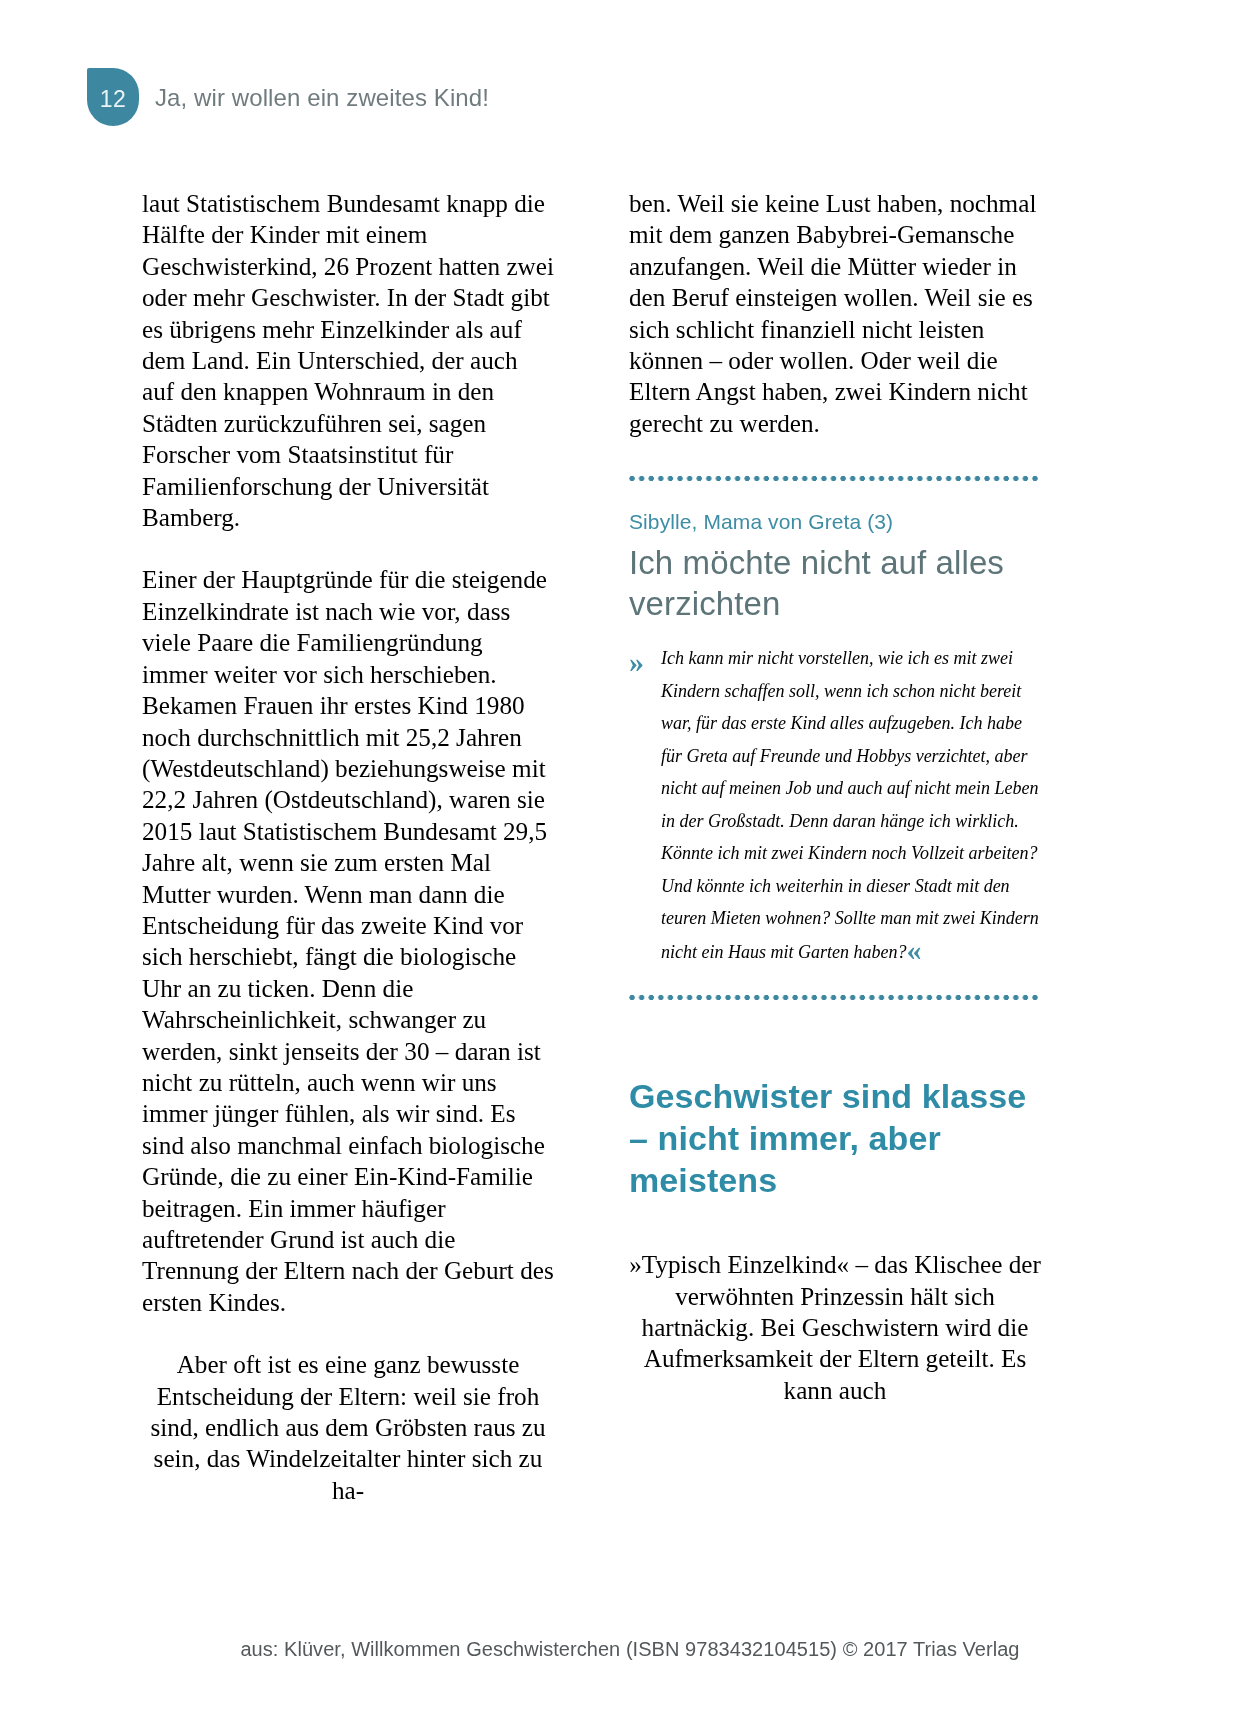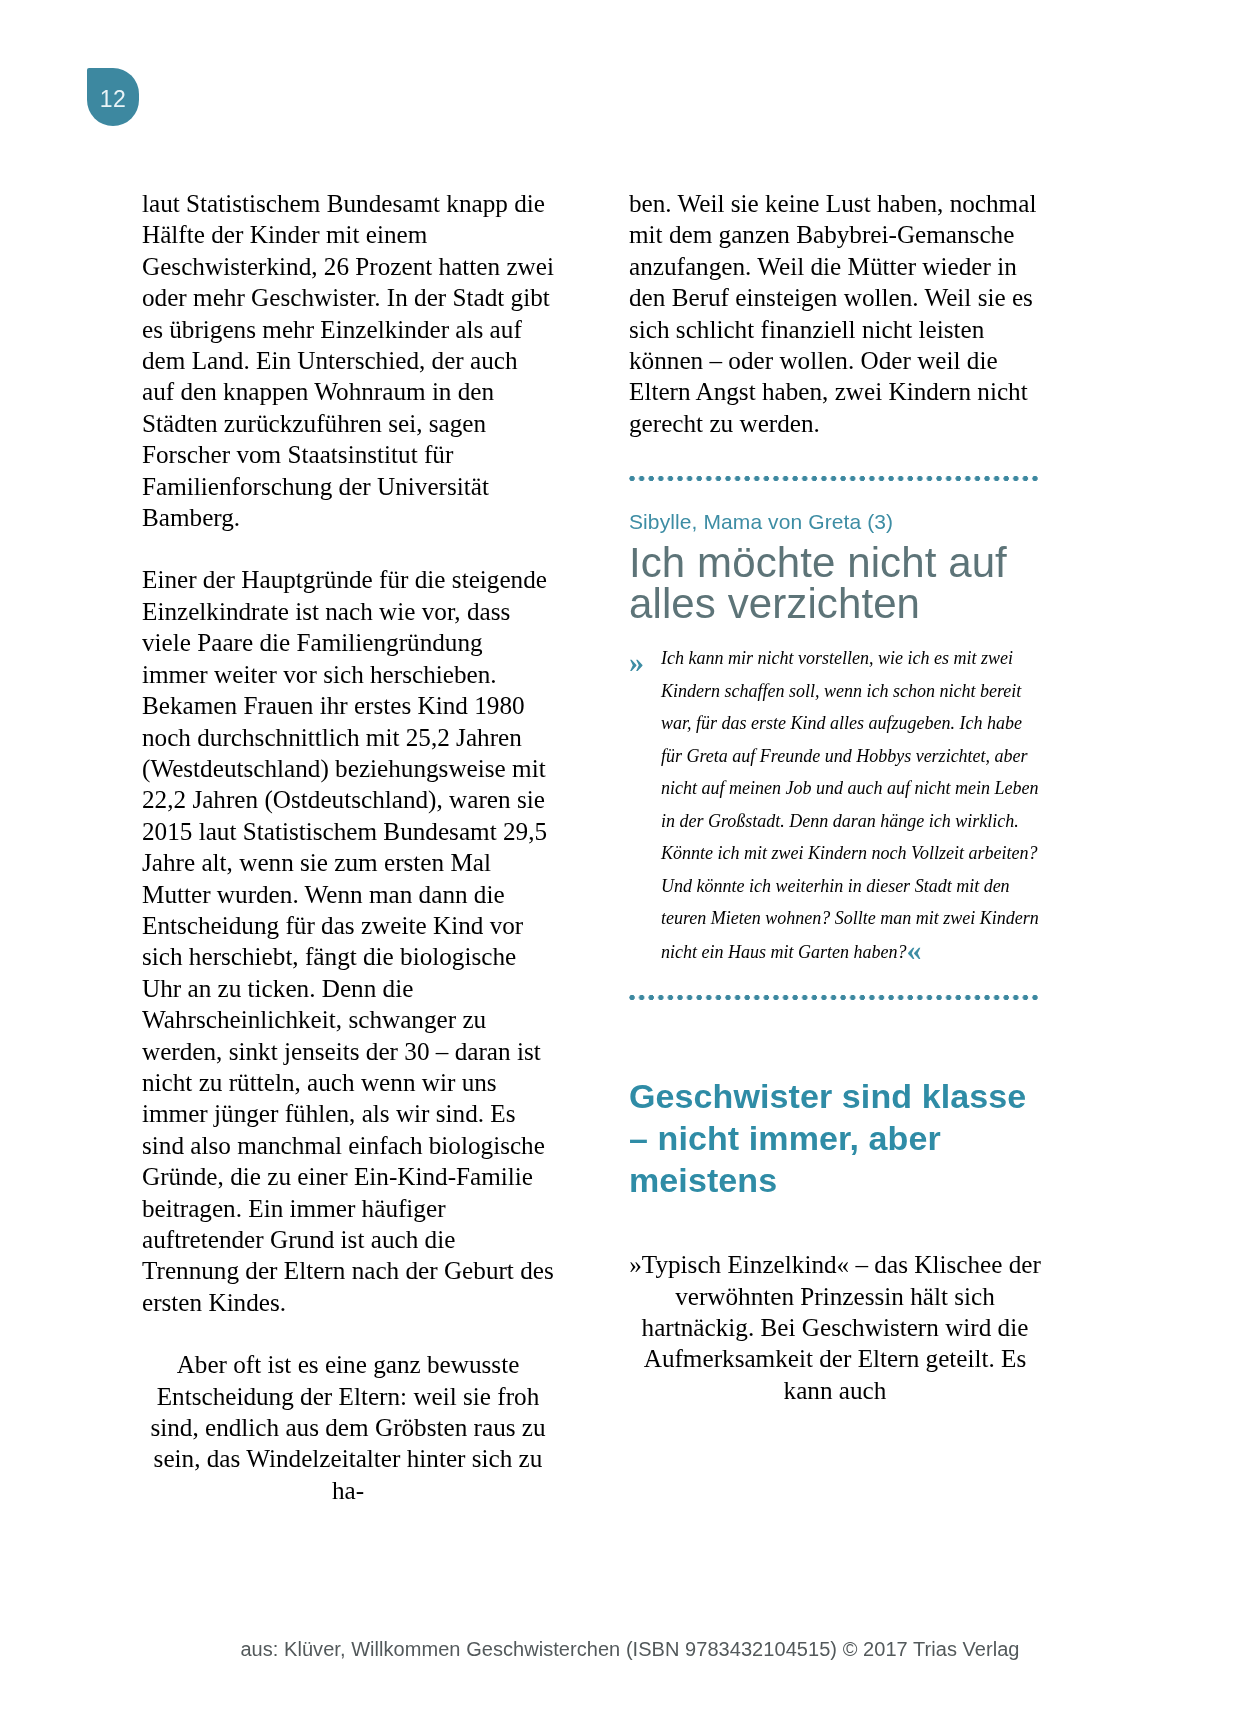--- a/index.html
+++ b/index.html
@@ -92,21 +92,21 @@
   }
   #quote-attribution {
     font-family: "Liberation Sans", sans-serif;
     font-size: 21px;
     color: #3d8da4;
     margin-top: 26px;
     letter-spacing: 0.1px;
   }
   #quote-heading {
     font-family: "Liberation Sans", sans-serif;
-    font-size: 42px;
+    font-size: 33px;
     line-height: 41px;
     color: #5d7478;
     margin-top: 8px;
     letter-spacing: 0.1px;
   }
   #quote-body-wrap {
     position: relative;
     margin-top: 18px;
     padding-left: 32px;
   }
@@ -164,20 +164,21 @@
     letter-spacing: 0.05px;
   }
 </style>
 </head>
 <body>
 
 <div id="running-head">
   <div id="page-number-badge">
     <span class="num">12</span>
   </div>
+  <div id="running-head-title">Ja, wir wollen ein zweites Kind!</div>
 </div>
 
 <div id="columns">
 
   <div class="column">
     <p class="body-par">laut Statistischem Bundesamt knapp die Hälfte der Kinder mit einem Geschwisterkind, 26 Prozent hatten zwei oder mehr Geschwister. In der Stadt gibt es übrigens mehr Einzelkinder als auf dem Land. Ein Unterschied, der auch auf den knappen Wohnraum in den Städten zurückzuführen sei, sagen Forscher vom Staatsinstitut für Familienforschung der Universität Bamberg.</p>
     <p class="body-par">Einer der Hauptgründe für die steigende Einzelkindrate ist nach wie vor, dass viele Paare die Familiengründung immer weiter vor sich herschieben. Bekamen Frauen ihr erstes Kind 1980 noch durchschnittlich mit 25,2 Jahren (Westdeutschland) beziehungsweise mit 22,2 Jahren (Ostdeutschland), waren sie 2015 laut Statistischem Bundesamt 29,5 Jahre alt, wenn sie zum ersten Mal Mutter wurden. Wenn man dann die Entscheidung für das zweite Kind vor sich herschiebt, fängt die biologische Uhr an zu ticken. Denn die Wahrscheinlichkeit, schwanger zu werden, sinkt jenseits der 30 – daran ist nicht zu rütteln, auch wenn wir uns immer jünger fühlen, als wir sind. Es sind also manchmal einfach biologische Gründe, die zu einer Ein-Kind-Familie beitragen. Ein immer häufiger auftretender Grund ist auch die Trennung der Eltern nach der Geburt des ersten Kindes.</p>
     <p class="body-par">Aber oft ist es eine ganz bewusste Entscheidung der Eltern: weil sie froh sind, endlich aus dem Gröbsten raus zu sein, das Windelzeitalter hinter sich zu ha-</p>
   </div>
 

